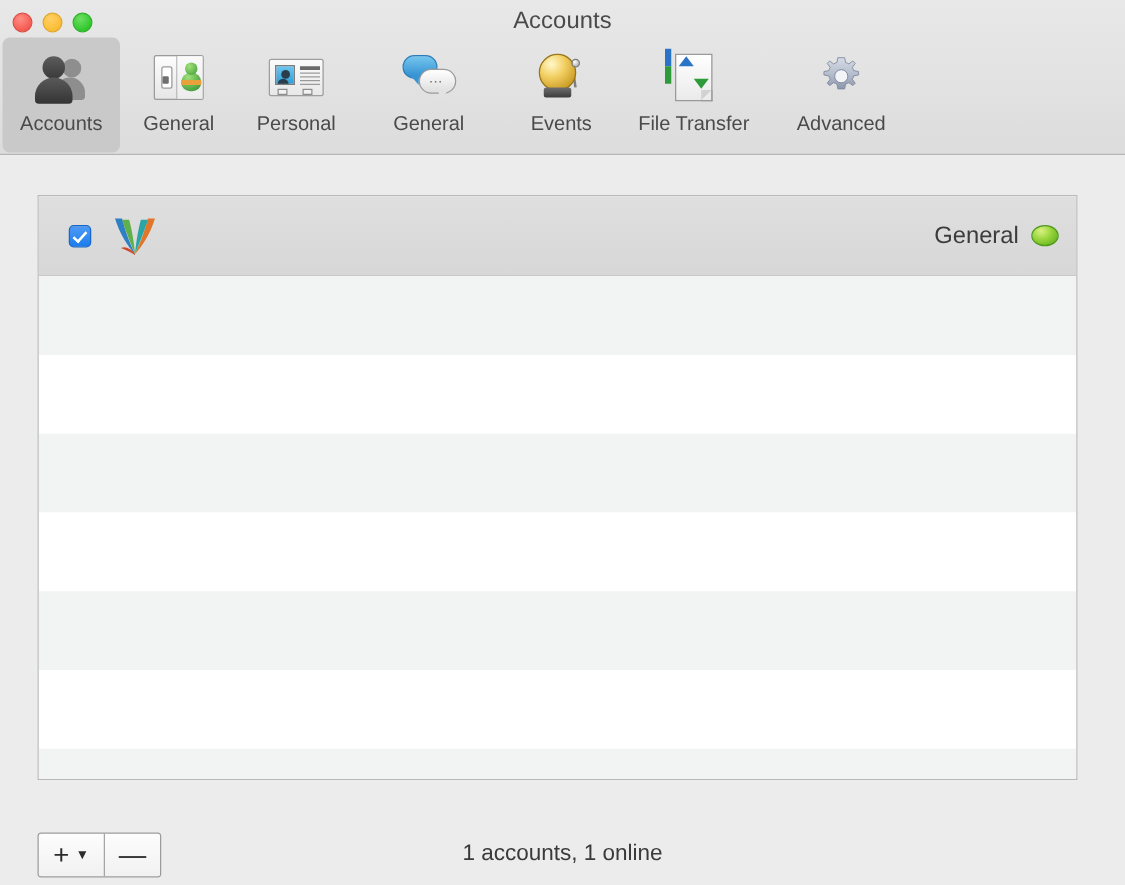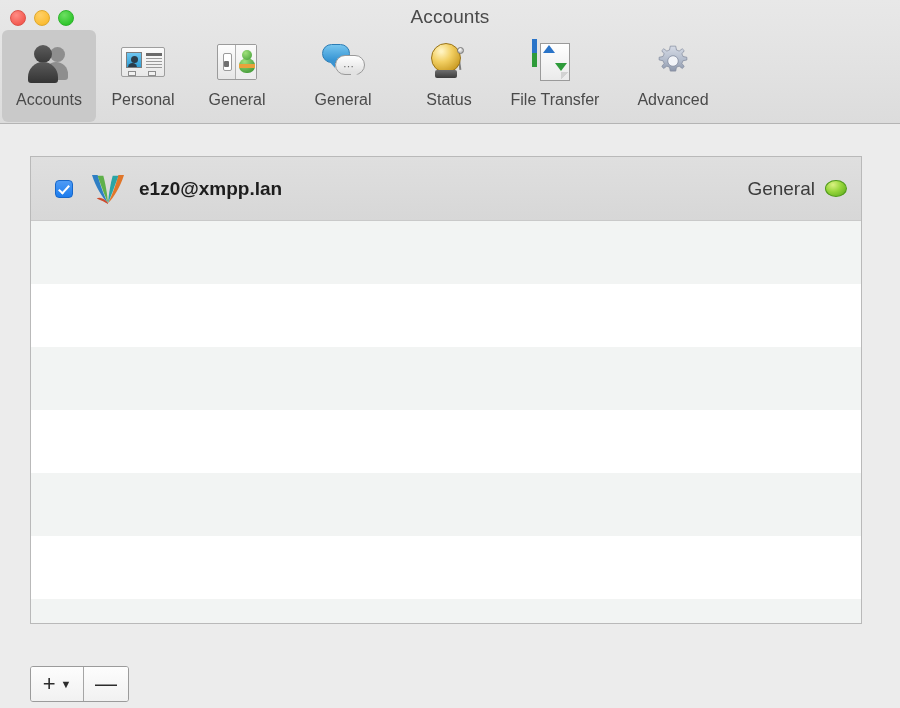--- a/index.html
+++ b/index.html
@@ -434,56 +434,56 @@
                 <div class="head"></div>
                 <div class="body"></div>
               </div>
           </div>
         </div>
         <div class="tab-label">Accounts</div>
       </div>
 
       <div class="tab">
         <div class="glyph">
+          <div class="ico ico-general">
+            <div class="panel">
+              <div class="left-pane">
+                  <div class="switch"></div>
+                </div>
+              <div class="right-pane">
+                <div class="duck-body"></div>
+                <div class="duck-belt"></div>
+                <div class="duck-head"></div>
+              </div>
+            </div>
+          </div>
+        </div>
+        <div class="tab-label">General</div>
+      </div>
+
+      <div class="tab">
+        <div class="glyph">
           <div class="ico ico-personal">
             <div class="card">
               <div class="photo"></div>
               <div class="lines">
                   <i></i>
                   <i></i>
                   <i></i>
                   <i></i>
                   <i></i>
                 </div>
               <div class="foot"></div>
               <div class="foot2"></div>
             </div>
           </div>
         </div>
         <div class="tab-label">Personal</div>
       </div>
 
-      <div class="tab">
-        <div class="glyph">
-          <div class="ico ico-general">
-            <div class="panel">
-              <div class="left-pane">
-                  <div class="switch"></div>
-                </div>
-              <div class="right-pane">
-                <div class="duck-body"></div>
-                <div class="duck-belt"></div>
-                <div class="duck-head"></div>
-              </div>
-            </div>
-          </div>
-        </div>
-        <div class="tab-label">General</div>
-      </div>
-
 
       <div class="tab wide">
         <div class="glyph">
           <div class="ico ico-messages">
             <div class="bub blue"></div>
             <div class="bub white">
                 <div class="ell">⋯</div>
               </div>
           </div>
         </div>
@@ -493,21 +493,21 @@
 
       <div class="tab">
         <div class="glyph">
           <div class="ico ico-events">
             <div class="arm"></div>
             <div class="dome"></div>
             <div class="base"></div>
             <div class="knob"></div>
           </div>
         </div>
-        <div class="tab-label">Status</div>
+        <div class="tab-label">Events</div>
       </div>
 
       <div class="tab wide">
         <div class="glyph">
           <div class="ico ico-file">
             <div class="doc"></div>
             <div class="fold"></div>
             <div class="a-up-h arrow-up"></div>
             <div class="a-up"></div>
             <div class="a-dn"></div>
@@ -549,21 +549,20 @@
         <div class="chk"></div>
         <div class="acc-logo">
           <svg viewBox="0 0 40 34" width="38" height="32" xmlns="http://www.w3.org/2000/svg">
             <path d="M3 2 C7 15 14 26 20 32 C15 22 11 10 9 2 Z" fill="#2f7fc4"></path>
             <path d="M9 3 C13 15 17 25 20 32 C19 21 17 10 15 3 Z" fill="#5fb04a"></path>
             <path d="M37 2 C33 15 26 26 20 32 C25 22 29 10 31 2 Z" fill="#e0762a"></path>
             <path d="M31 3 C27 15 23 25 20 32 C21 21 23 10 25 3 Z" fill="#2aa5a5"></path>
             <path d="M20 32 C17 28 12 25 8 27 C13 29 17 31 20 33 Z" fill="#cf4b2c"></path>
           </svg>
         </div>
-        <div class="acc-name">e1z0@xmpp.lan</div>
         <div class="acc-spacer"></div>
         <div class="acc-status">General</div>
         <div class="status-dot"></div>
       </div>
 
       <div class="stripe-row alt"></div>
       <div class="stripe-row plain"></div>
       <div class="stripe-row alt"></div>
       <div class="stripe-row plain"></div>
       <div class="stripe-row alt"></div>
@@ -575,17 +574,18 @@
       <div class="seg">
         <div class="seg-btn">
           <span class="plus-glyph">+</span>
           <span class="chev">▼</span>
         </div>
         <div class="seg-btn">
           <span class="minus-glyph">—</span>
         </div>
       </div>
 
+      <div class="count-text">1 accounts, 1 online</div>
 
     </div>
 
   </div>
 </div>
 
 </body></html>

